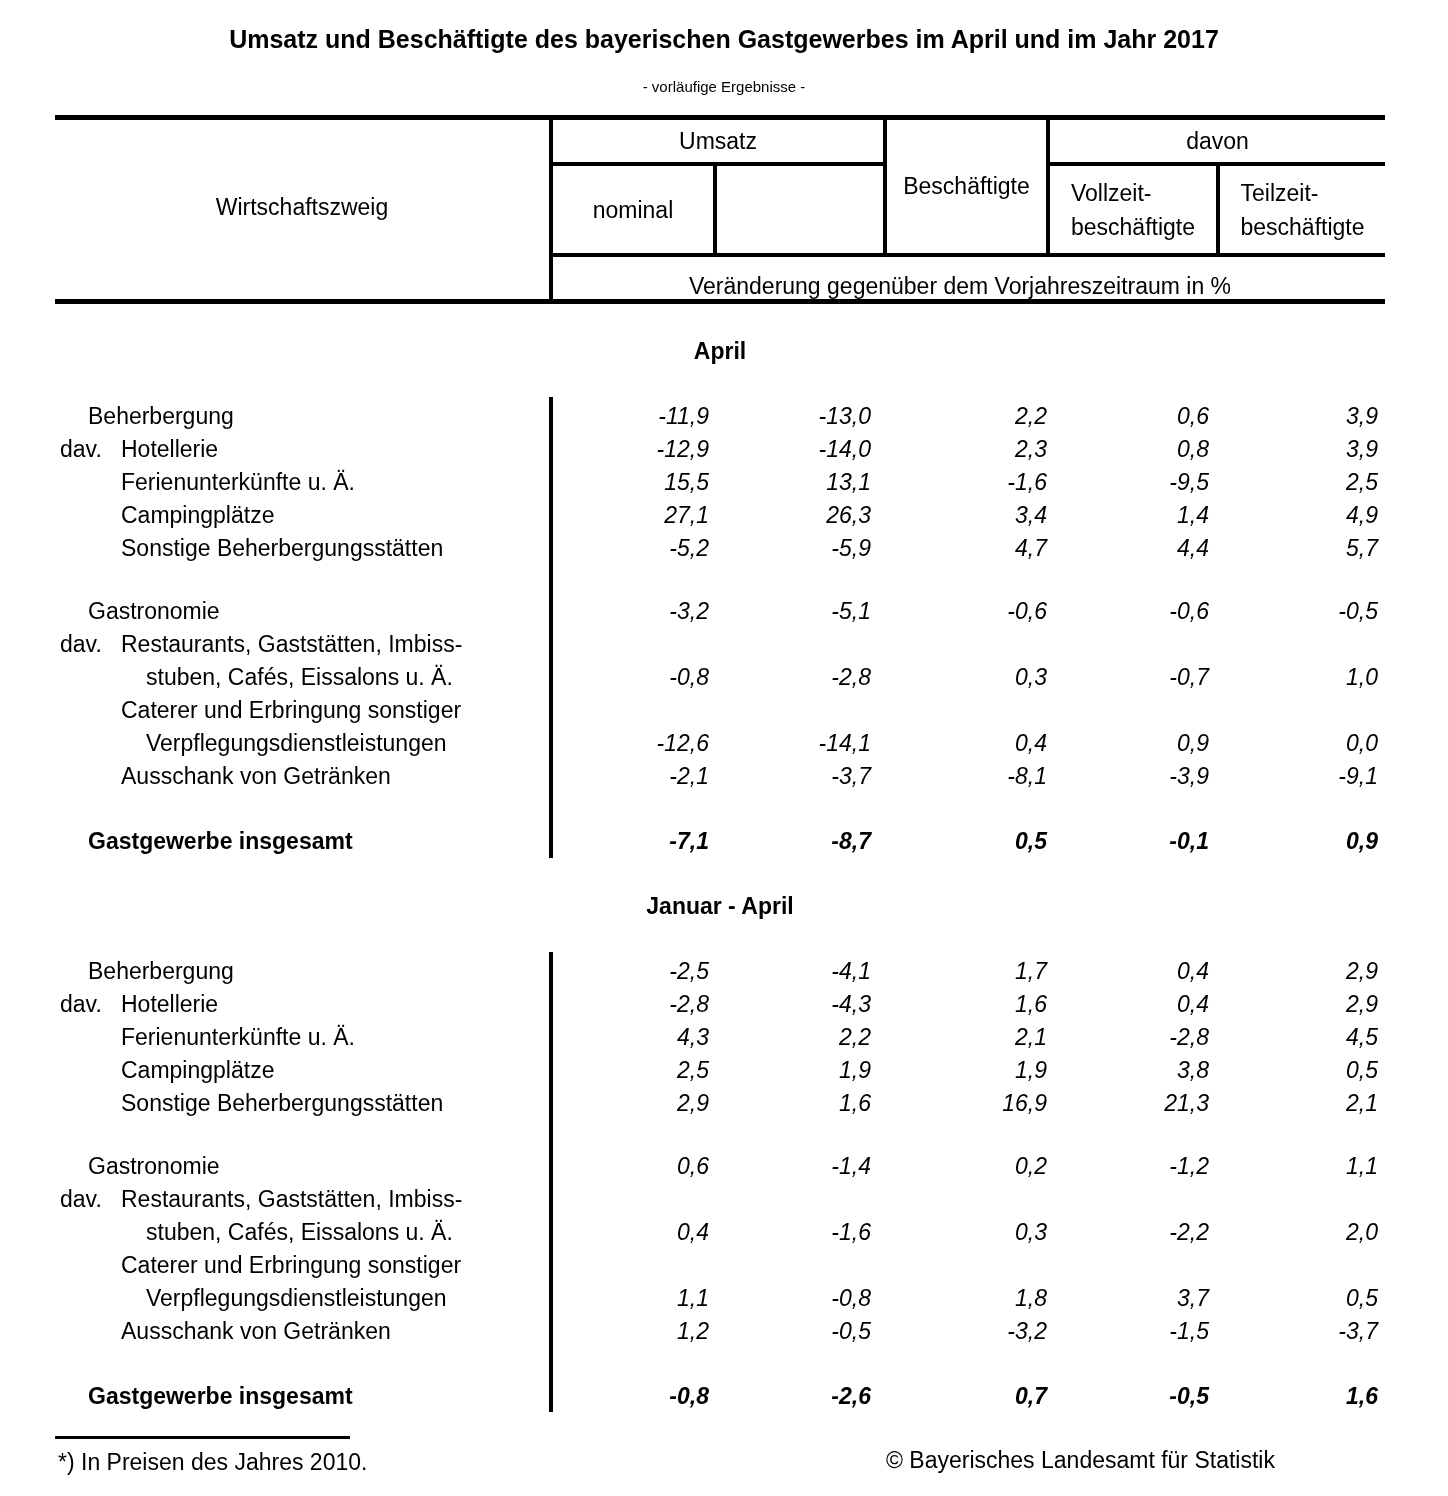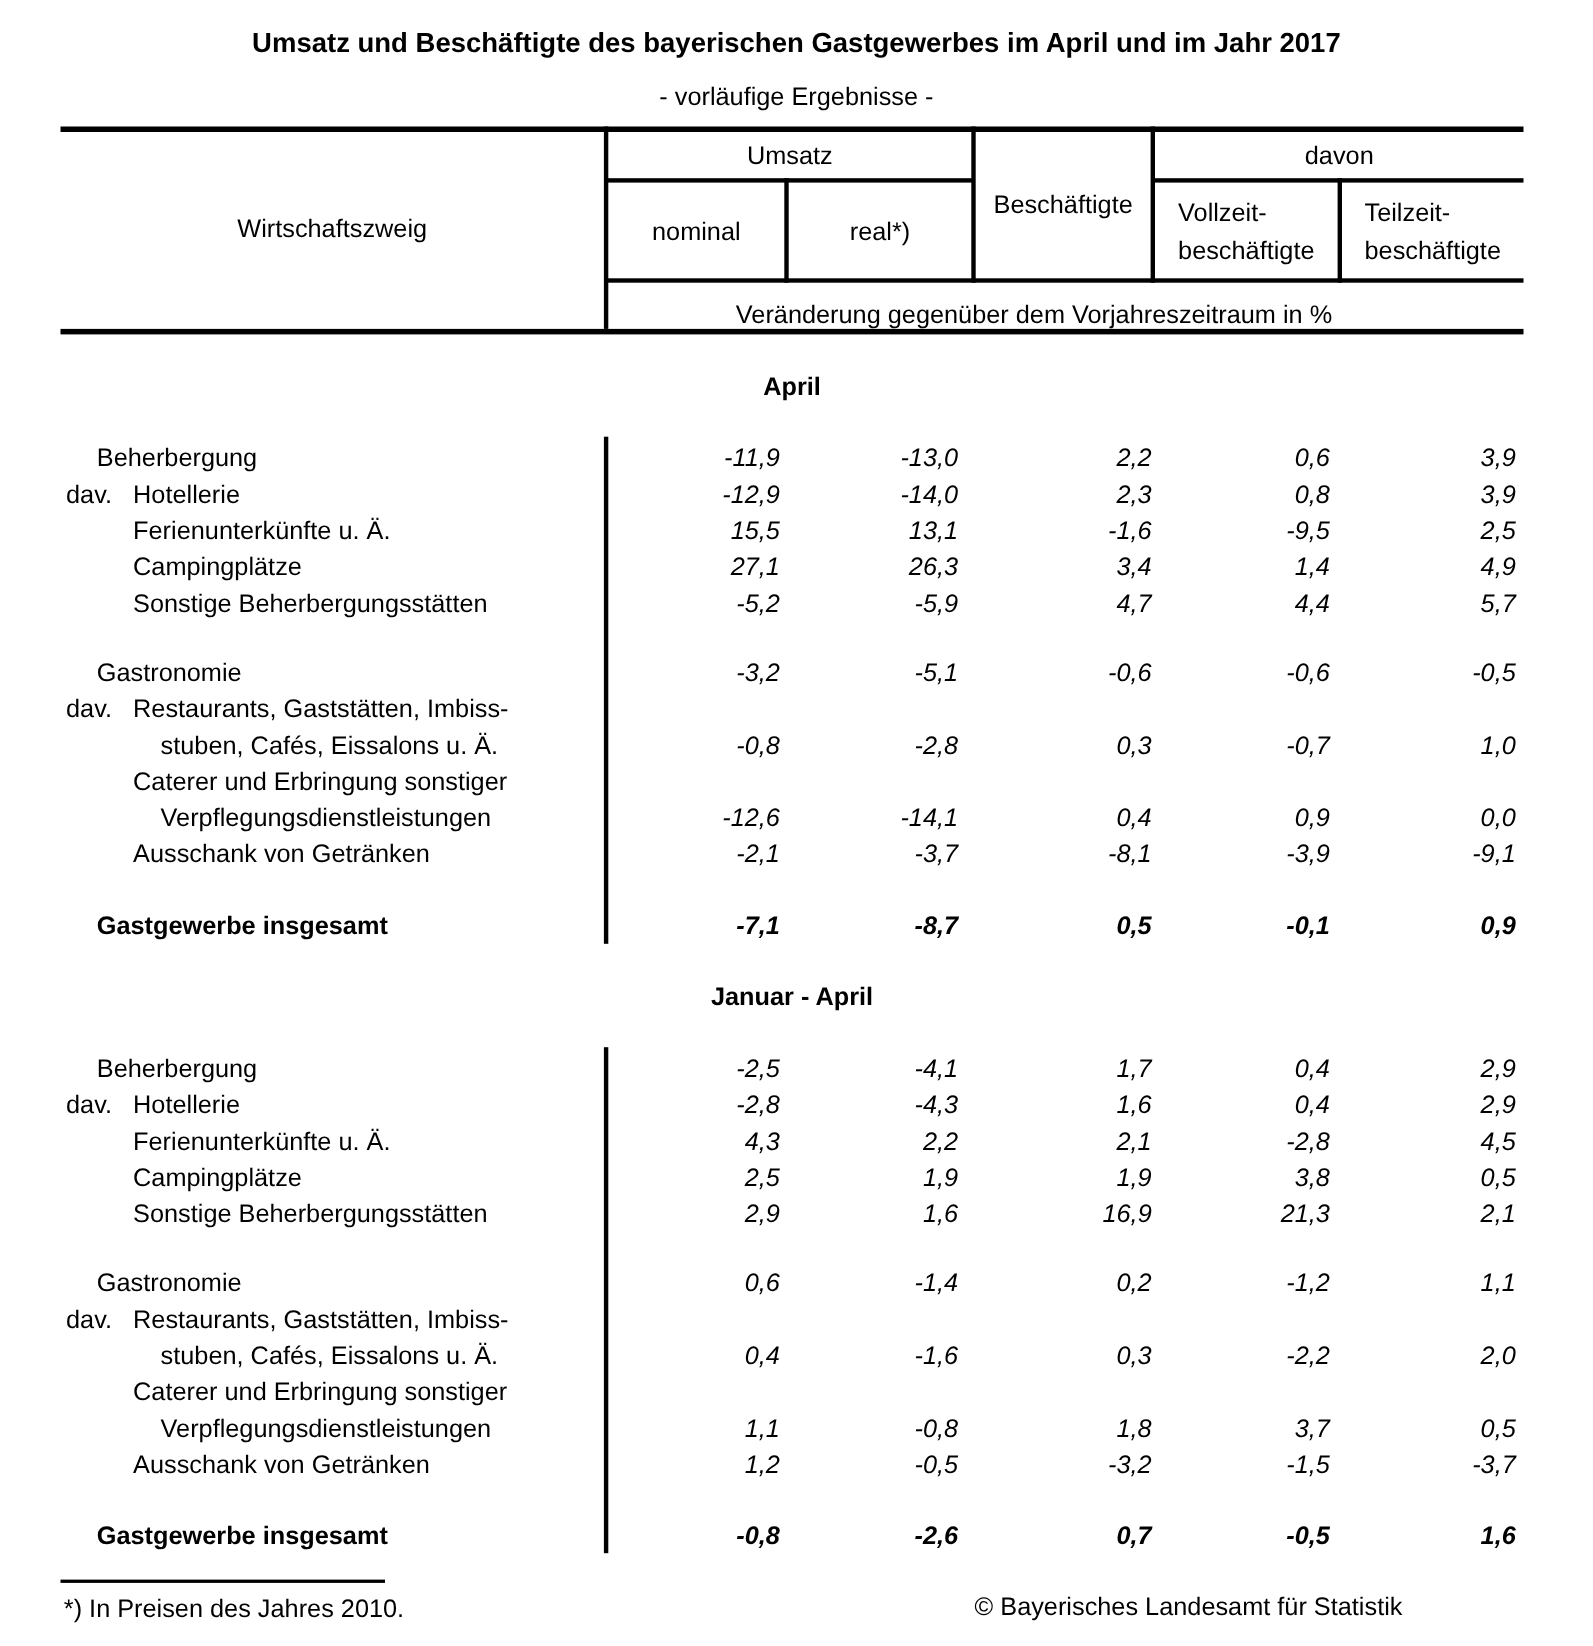--- a/index.html
+++ b/index.html
@@ -8,21 +8,21 @@
     font-family:"Liberation Sans", sans-serif; color:#000; font-size:23px;
     overflow:hidden;
   }
   .hline, .vline, .rule { position:absolute; background:#000; }
   .title {
     position:absolute; top:21px; left:0; width:1448px; height:36px; line-height:36px;
     text-align:center; font-weight:bold; font-size:25px; white-space:nowrap;
   }
   .subtitle {
     position:absolute; top:72px; left:0; width:1448px; height:30px; line-height:30px;
-    text-align:center; font-size:23px;
+    text-align:center; font-size:15px;
   }
   .hcell {
     position:absolute; display:flex; align-items:center; justify-content:center;
     text-align:left; line-height:30px;
   }
   .hcell.twoline { line-height:34px; }
   .heading {
     position:absolute; left:0; width:1440px; height:33px; line-height:33px;
     text-align:center; font-weight:bold;
   }
@@ -53,30 +53,29 @@
   <div class="vline" style="left:713px;top:162px;width:4px;height:95px;"></div>
   <div class="vline" style="left:883px;top:115px;width:4px;height:142px;"></div>
   <div class="vline" style="left:1046px;top:115px;width:4px;height:142px;"></div>
   <div class="vline" style="left:1216px;top:162px;width:4px;height:95px;"></div>
 
   <div class="hcell" style="left:55px;top:115px;width:494px;height:184px;">Wirtschaftszweig</div>
   <div class="hcell" style="left:553px;top:119px;width:330px;height:43px;">Umsatz</div>
   <div class="hcell" style="left:887px;top:119px;width:159px;height:134px;">Beschäftigte</div>
   <div class="hcell" style="left:1050px;top:119px;width:335px;height:43px;">davon</div>
   <div class="hcell" style="left:553px;top:166px;width:160px;height:87px;">nominal</div>
-  <div class="hcell" style="left:717px;top:166px;width:166px;height:87px;">real*)</div>
   <div class="hcell twoline" style="left:1050px;top:166px;width:166px;height:87px;">
     <span><span>Vollzeit-</span><br>
     <span>beschäftigte</span></span>
   </div>
   <div class="hcell twoline" style="left:1220px;top:166px;width:165px;height:87px;">
     <span><span>Teilzeit-</span><br>
     <span>beschäftigte</span></span>
   </div>
-  <div class="hcell" style="left:524px;top:257px;width:832px;height:58px;">Veränderung gegenüber dem Vorjahreszeitraum in %</div>
+  <div class="hcell" style="left:544px;top:257px;width:832px;height:58px;">Veränderung gegenüber dem Vorjahreszeitraum in %</div>
 
   <div class="heading" style="top:335px;">April</div>
   <div class="vline" style="left:549px;top:397px;width:4px;height:461px;"></div>
 
   <div class="row" style="top:400px;">
     <span class="label ind0">Beherbergung</span>
     <span class="val c1">-11,9</span>
     <span class="val c2">-13,0</span>
     <span class="val c3">2,2</span>
     <span class="val c4">0,6</span>

